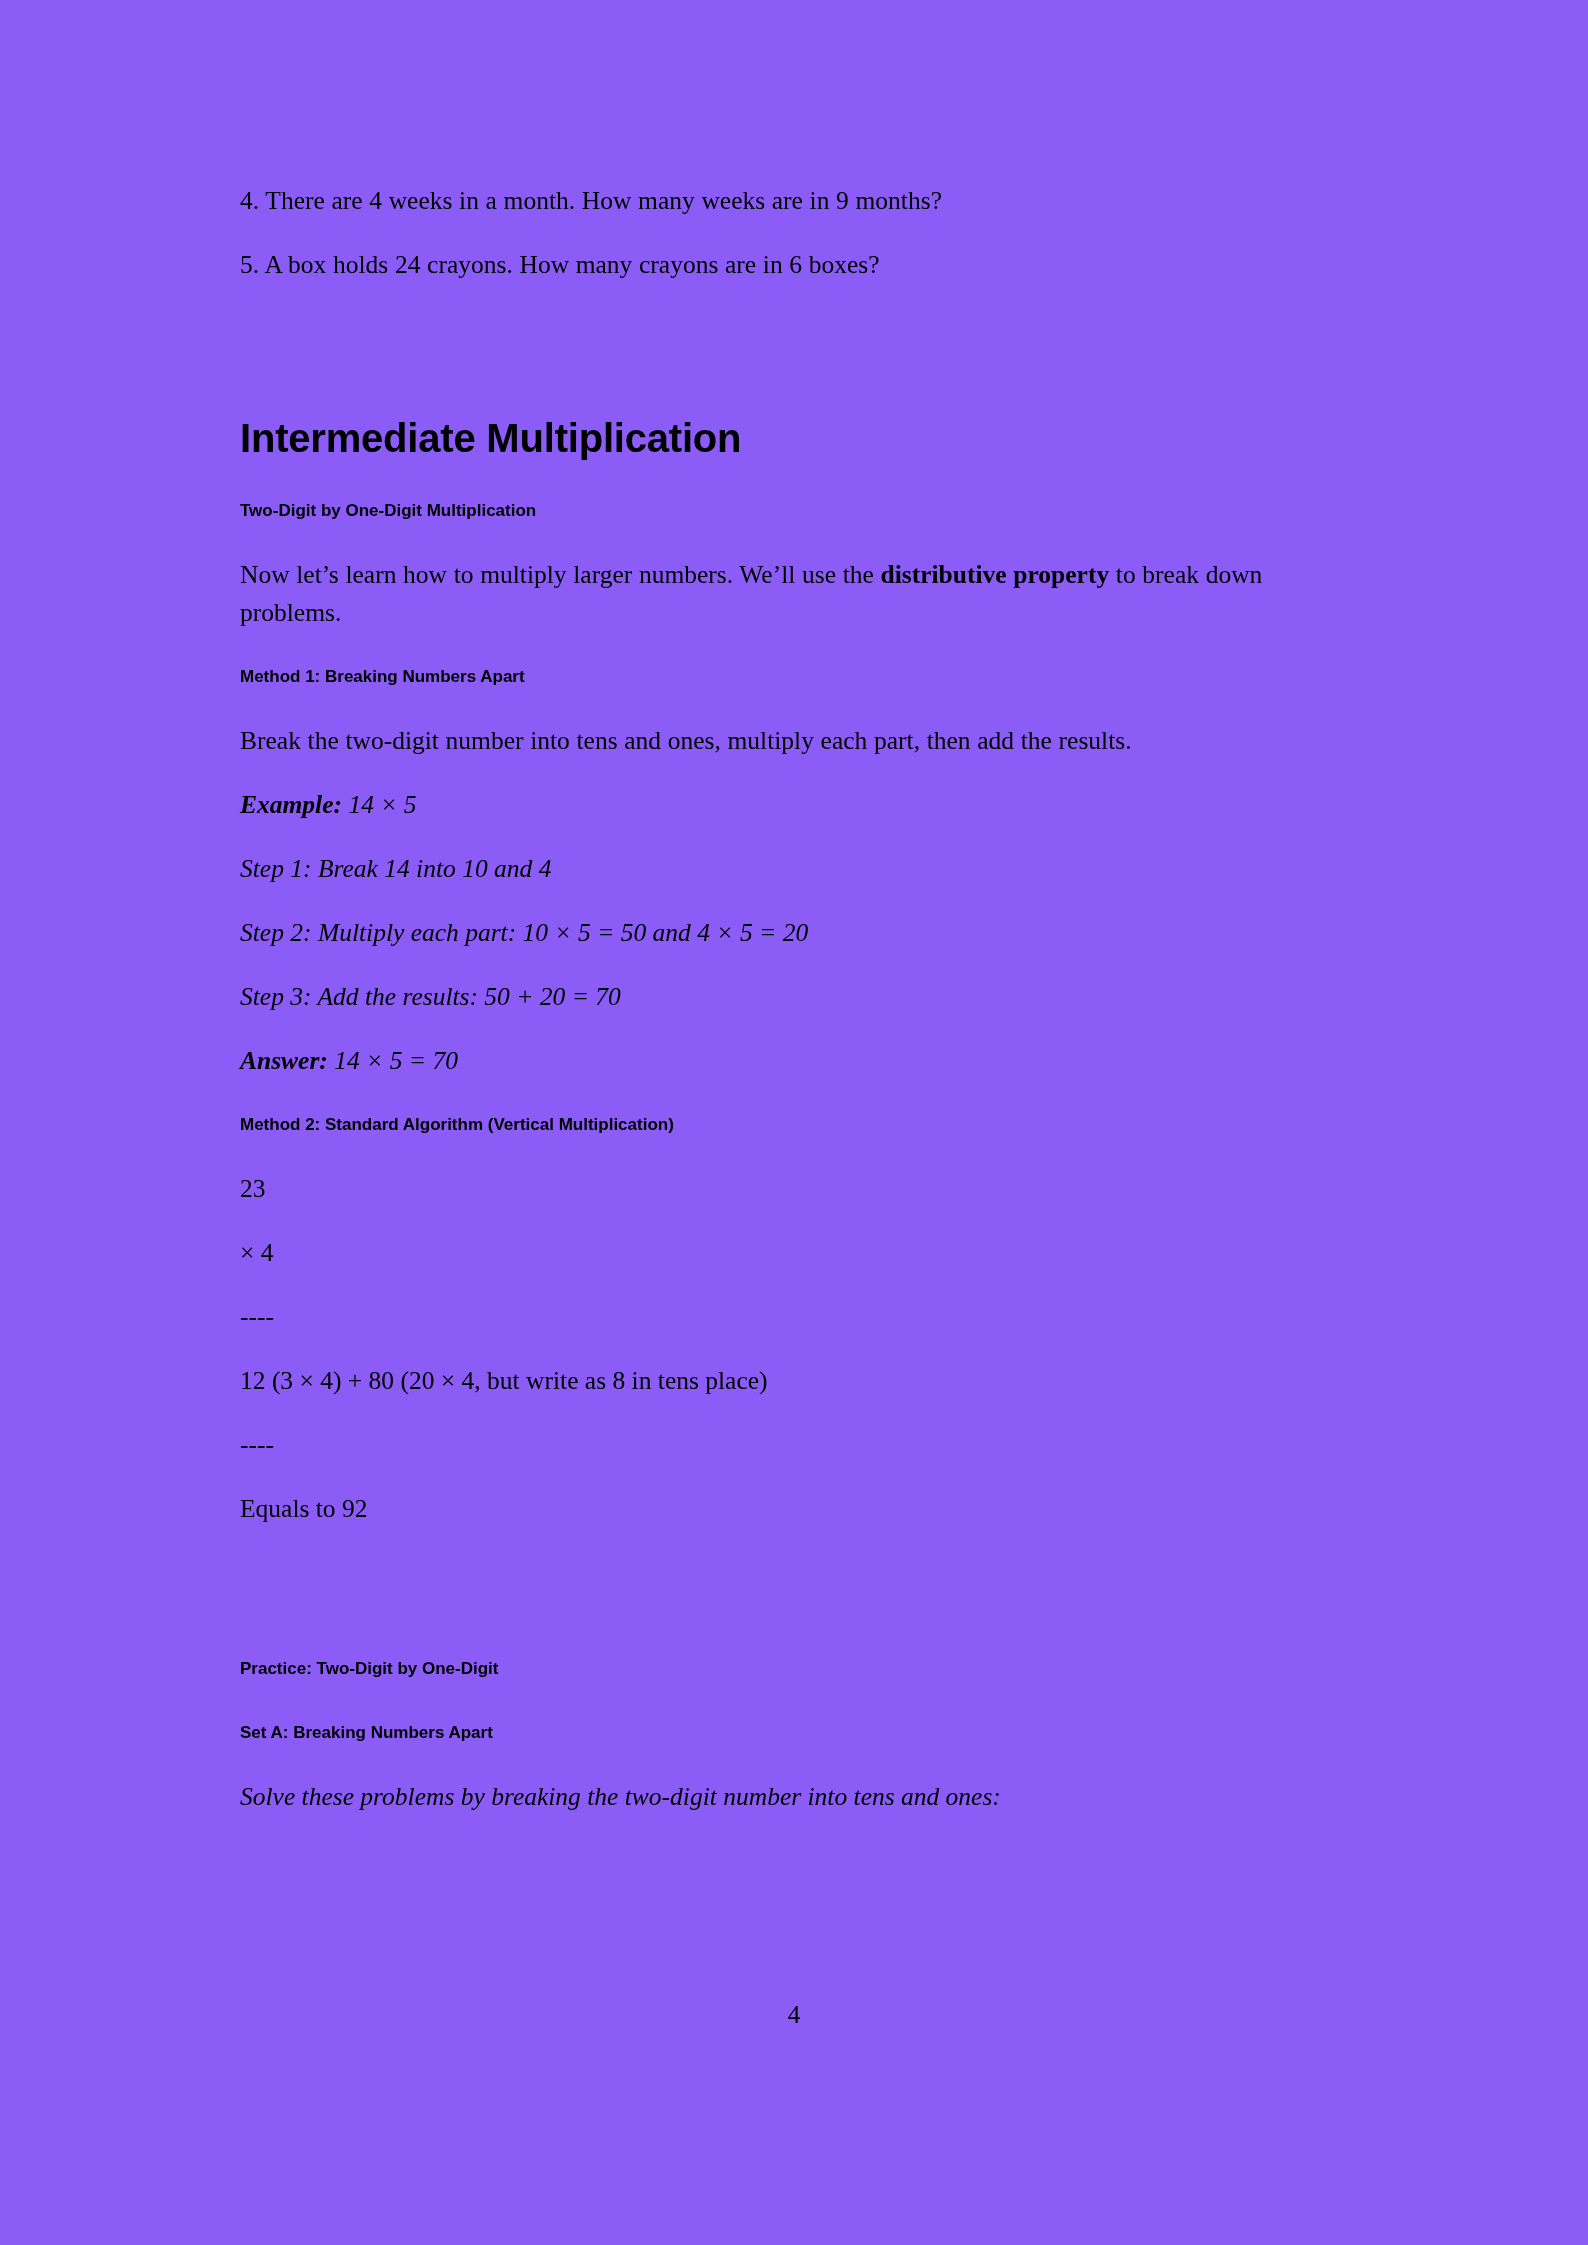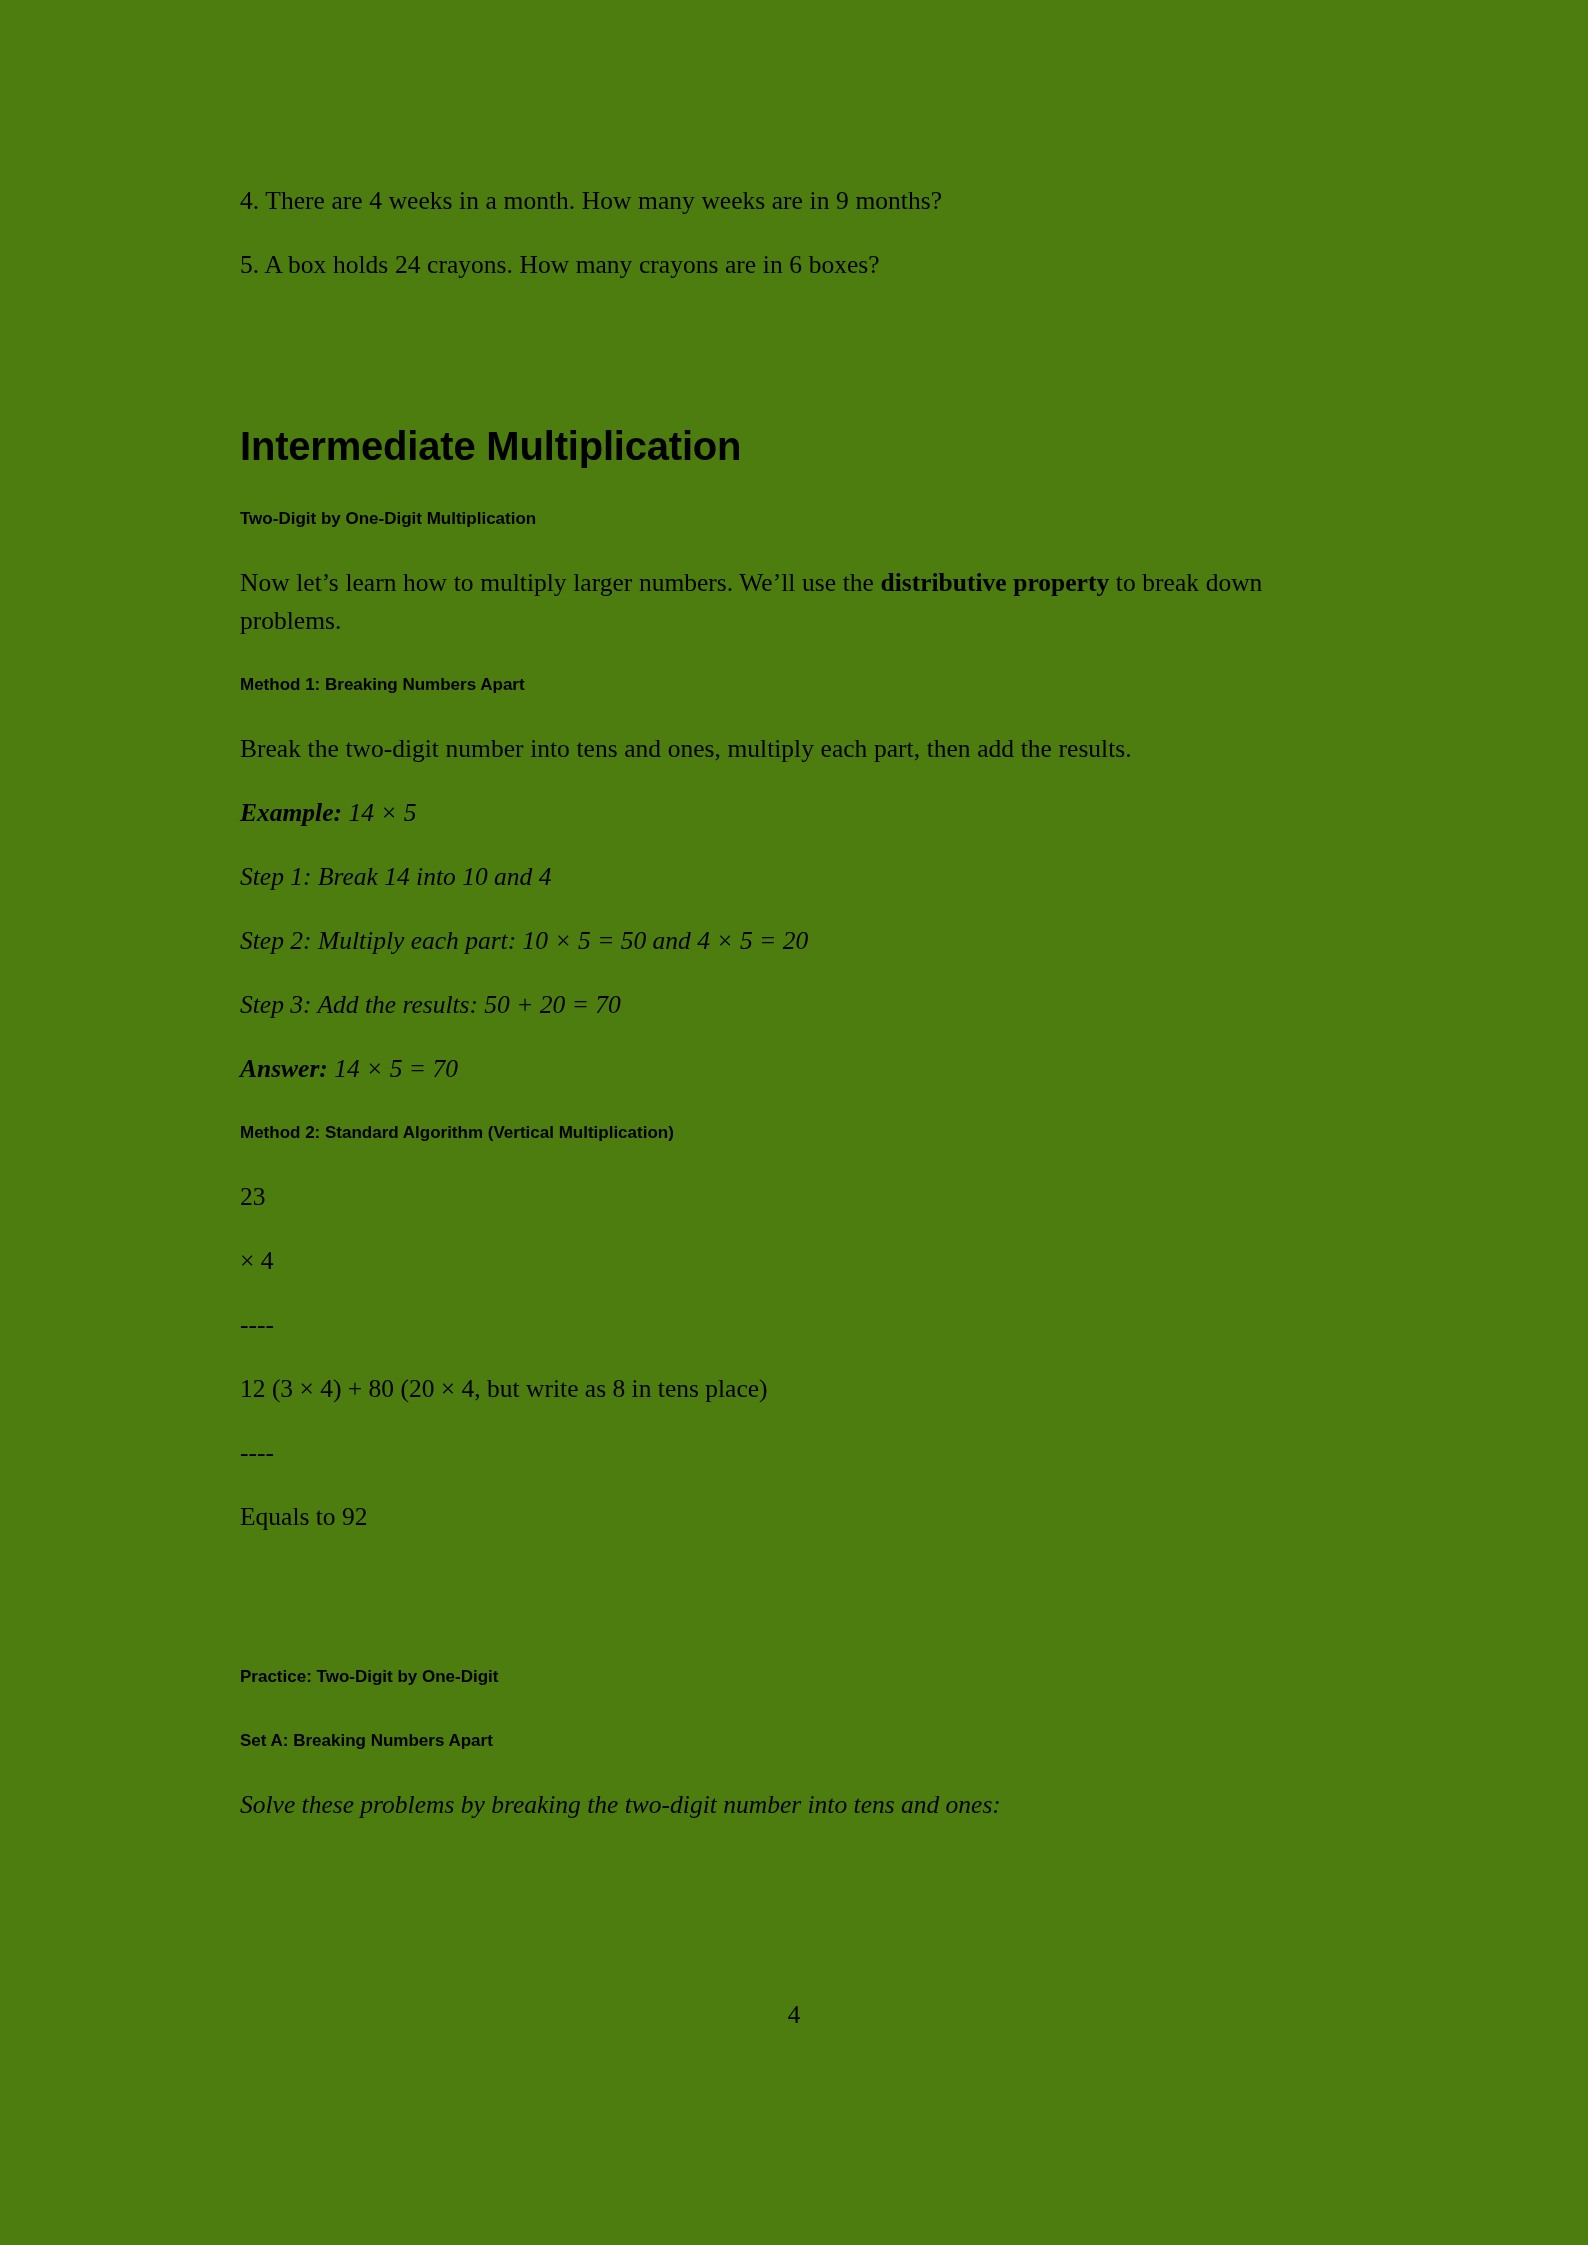--- a/index.html
+++ b/index.html
@@ -7,21 +7,21 @@
     margin: 0;
     padding: 0;
     background: #ffffff;
   }
 
   .page {
     position: relative;
     width: 1588px;
     height: 2245px;
     margin: 0 auto;
-    background: #4d7c0f;
+    background: #8b5cf6;
     box-sizing: border-box;
     overflow: hidden;
   }
 
   .content {
     position: absolute;
     left: 240px;
     top: 182px;
     width: 1092px;
   }
@@ -37,21 +37,21 @@
     word-spacing: 0.3px;
   }
 
   
   .doc-heading {
     font-family: "Liberation Sans", "DejaVu Sans", sans-serif;
     font-size: 40px;
     font-weight: bold;
     line-height: 48px;
     color: #000000;
-    margin: 16px 0 30px 0;
+    margin: 8px 0 30px 0;
     letter-spacing: -0.2px;
   }
 
   
   .sub-heading {
     font-family: Liberation Sans, sans-serif;
     font-size: 17px;
     font-weight: bold;
     line-height: 38px;
     color: #000000;

